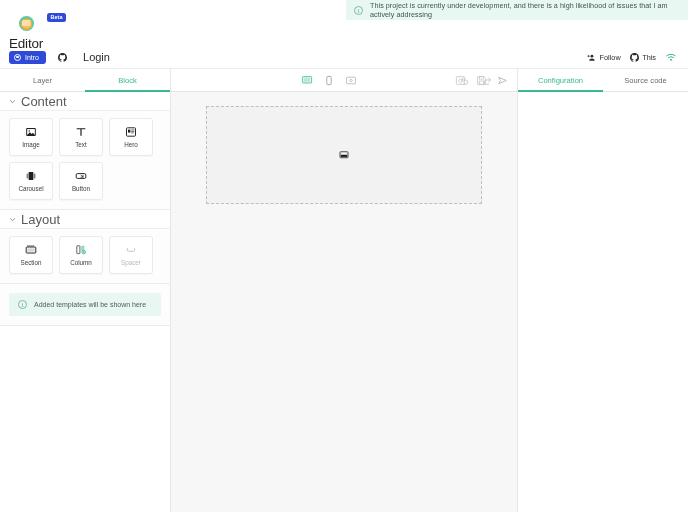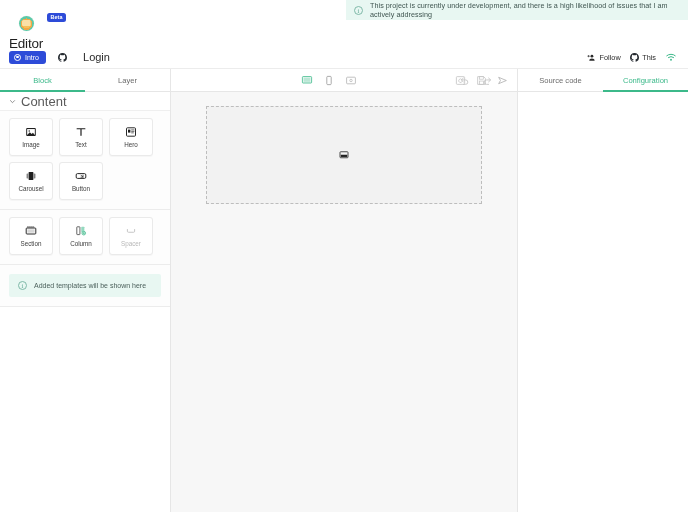--- a/index.html
+++ b/index.html
@@ -317,22 +317,22 @@
     <svg class="wifi-icon" viewBox="0 0 24 20">
       <path fill="none" stroke="#3cb98a" stroke-width="2" stroke-linecap="round" d="M3.5 7.5a13 13 0 0 1 17 0"></path>
       <path fill="none" stroke="#3cb98a" stroke-width="2" stroke-linecap="round" d="M6.8 11a8.5 8.5 0 0 1 10.4 0"></path>
       <circle cx="12" cy="15.4" r="1.9" fill="#3cb98a"></circle>
     </svg>
   </div>
 </div>
 
 <div class="tabstrip">
   <div class="tabs-left">
+    <button class="tab">Layer</button>
     <button class="tab active">Block</button>
-    <button class="tab">Layer</button>
   </div>
 
   <div class="tabs-center">
     <div class="view-icons">
       <svg class="ticon" viewBox="0 0 20 20">
         <rect x="1.5" y="3" width="17" height="11.5" rx="1.5" fill="none" stroke="#3cb98a" stroke-width="1.6"></rect>
         <rect x="3.6" y="5" width="12.8" height="7.5" fill="#3cb98a" opacity=".35"></rect>
       </svg>
       <svg class="ticon" viewBox="0 0 20 20">
         <rect x="6" y="2.5" width="8" height="15" rx="1.6" fill="none" stroke="#9a9a9a" stroke-width="1.5"></rect>
@@ -364,22 +364,22 @@
         <rect x="6.3" y="3" width="7" height="4.6" fill="none" stroke="#c4c4c4" stroke-width="1.3"></rect>
         <rect x="6.3" y="11" width="7.4" height="6" fill="none" stroke="#c4c4c4" stroke-width="1.3"></rect>
       </svg>
       <svg class="ticon" viewBox="0 0 20 20">
         <path d="M3 4.2 17 10 3 15.8l3.3-5.8z" fill="none" stroke="#b0b0b0" stroke-width="1.5" stroke-linejoin="round"></path>
       </svg>
     </div>
   </div>
 
   <div class="tabs-right">
+    <button class="tab active">Configuration</button>
     <button class="tab">Source code</button>
-    <button class="tab active">Configuration</button>
   </div>
 </div>
 
 <div class="main">
 
   <aside class="sidebar">
 
     <div class="section-head">
       <svg class="chev" viewBox="0 0 12 12">
         <path d="M2.5 4.5 6 8l3.5-3.5" fill="none" stroke="#6f6f6f" stroke-width="1.3" stroke-linecap="round" stroke-linejoin="round"></path>
@@ -425,20 +425,26 @@
 
       <div class="block-card">
         <svg class="bi" viewBox="0 0 20 20">
           <rect x="2" y="6" width="16" height="8" rx="2.2" fill="none" stroke="#1f1f1f" stroke-width="1.6"></rect>
           <path d="M10 8.6l3.2 3.2M13.4 8.6v3.4h-3.4" fill="none" stroke="#1f1f1f" stroke-width="1.2" stroke-linecap="round"></path>
         </svg>
         <span class="block-label">Button</span>
       </div>
     </div>
 
+    <div class="section-head">
+      <svg class="chev" viewBox="0 0 12 12">
+        <path d="M2.5 4.5 6 8l3.5-3.5" fill="none" stroke="#6f6f6f" stroke-width="1.3" stroke-linecap="round" stroke-linejoin="round"></path>
+      </svg>
+      <span>Layout</span>
+    </div>
     <div class="section-body">
 
       <div class="block-card">
         <svg class="bi" viewBox="0 0 20 20">
           <rect x="2" y="5" width="16" height="10" rx="1.3" fill="none" stroke="#1f1f1f" stroke-width="1.6"></rect>
           <path d="M4 3.2h1.6M7 3.2h1.6M10 3.2h1.6M13 3.2h1.6" stroke="#1f1f1f" stroke-width="1.1" stroke-linecap="round"></path>
           <rect x="4" y="7.2" width="12" height="5.6" fill="#1f1f1f" opacity=".18"></rect>
         </svg>
         <span class="block-label">Section</span>
       </div>

